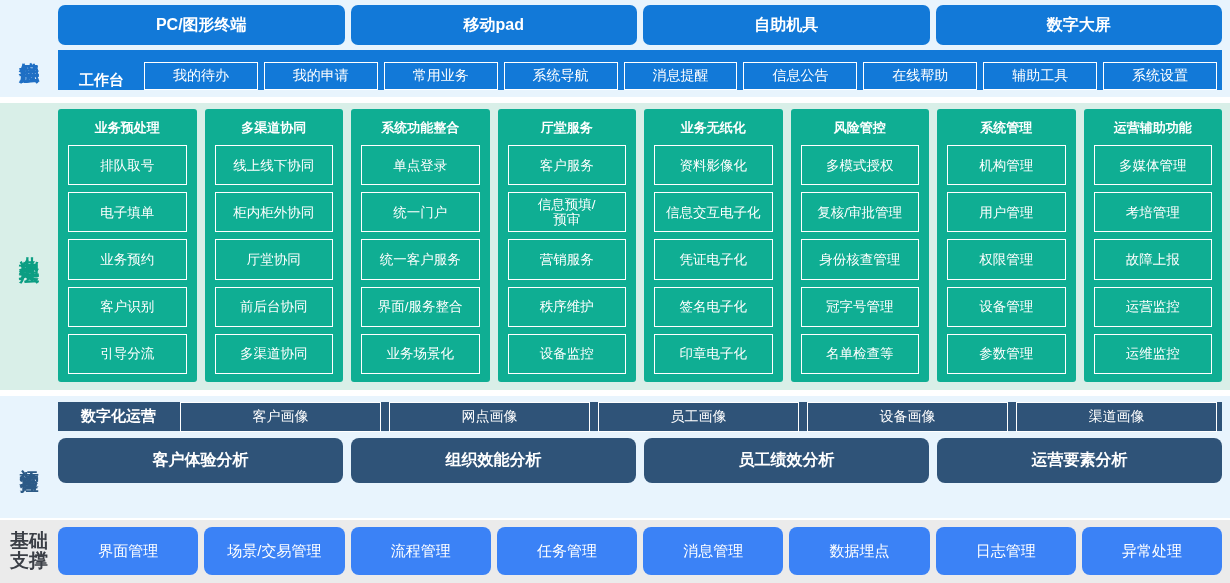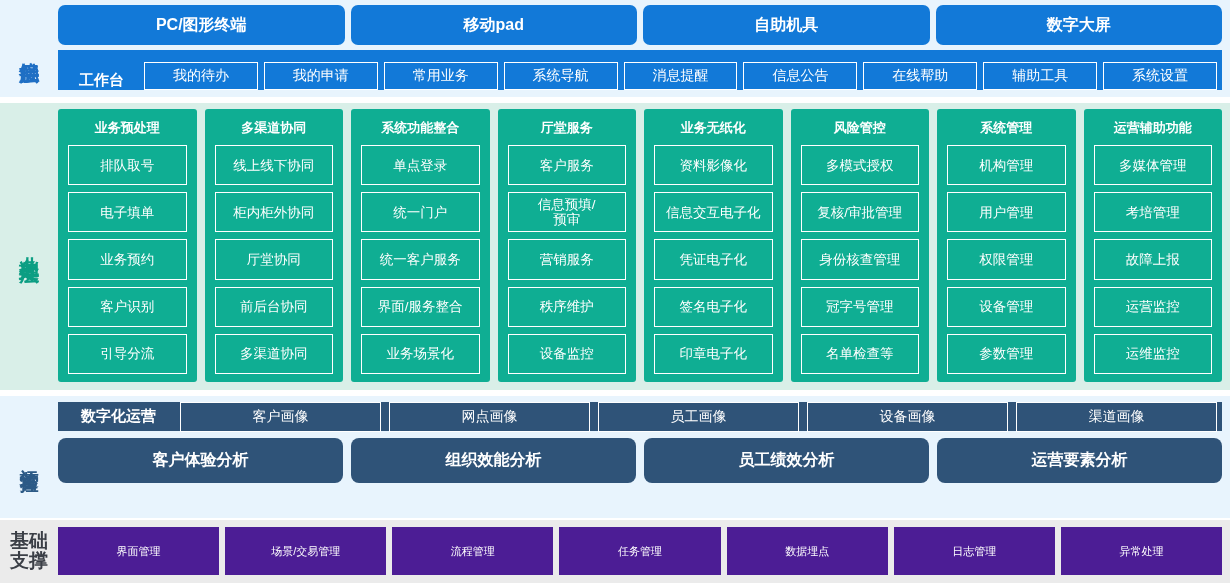--- a/index.html
+++ b/index.html
@@ -232,27 +232,28 @@
     text-align: center;
     flex-direction: column;
   }
   .base-row {
     height: 100%;
     display: flex;
     gap: 6px;
   }
   .base-box {
     flex: 1 1 0;
-    background: #4c1d95;
-    color: #ffffff;
-    font-size: 11px;
-    display: flex;
-    align-items: center;
-    justify-content: center;
-    white-space: nowrap;
+    background: #3b82f6;
+    color: #ffffff;
+    font-size: 15px;
+    display: flex;
+    align-items: center;
+    justify-content: center;
+    white-space: nowrap;
+    border-radius: 8px;
   }
 </style>
 </head>
 <body>
 
 <div id="diagram">
 
   <div class="band" id="band-contact">
     <div class="band-label">接触层</div>
     <div class="band-body">
@@ -399,20 +400,21 @@
     <div class="band-label">
       <span>基础</span>
       <span>支撑</span>
     </div>
     <div class="band-body">
       <div class="base-row">
         <div class="base-box">界面管理</div>
         <div class="base-box">场景/交易管理</div>
         <div class="base-box">流程管理</div>
         <div class="base-box">任务管理</div>
+        <div class="base-box">消息管理</div>
         <div class="base-box">数据埋点</div>
         <div class="base-box">日志管理</div>
         <div class="base-box">异常处理</div>
       </div>
     </div>
   </div>
 
 </div>
 
 </body></html>

